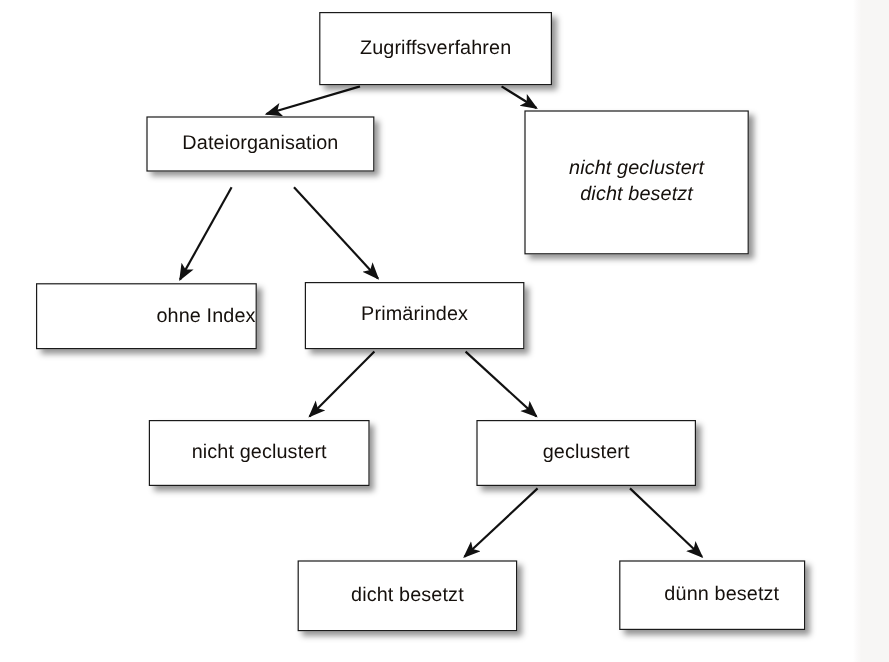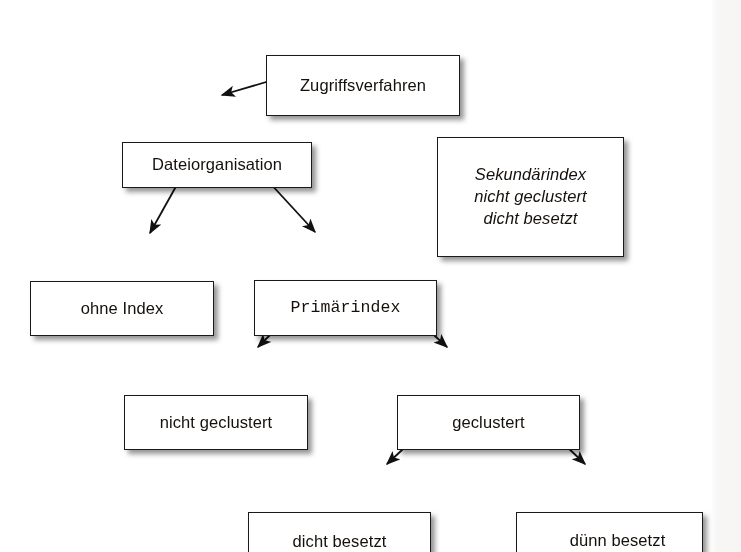--- a/index.html
+++ b/index.html
@@ -49,21 +49,20 @@
     border: 1.6px solid #1a1a1a;
     box-shadow: 4px 4px 5px rgba(0,0,0,0.42);
     display: flex;
     align-items: center;
     justify-content: center;
     text-align: center;
     color: #15100c;
     font-size: 16.5px;
     line-height: 1.32;
     letter-spacing: 0.1px;
-    margin-top: 45px;
   }
   .node .lines {
     display: block;
     width: 100%;
   }
   .node .line {
     display: block;
     white-space: nowrap;
   }
   .node .line.italic {
@@ -101,49 +100,48 @@
           <span class="line">Zugriffsverfahren</span>
         </span>
       </div>
       <div class="node" style="left: 122px; top: 97px; width: 190px; height: 46px;">
         <span class="lines">
           <span class="line">Dateiorganisation</span>
         </span>
       </div>
       <div class="node" style="left: 437px; top: 92px; width: 187px; height: 120px;">
         <span class="lines">
-          <span class="line italic">Sekundärindex</span>
           <span class="line italic">nicht geclustert</span>
           <span class="line italic">dicht besetzt</span>
         </span>
       </div>
-      <div class="node" style="left: 30px; top: 236px; width: 184px; height: 55px;">
+      <div class="node" style="left: 30px; top: 236px; width: 184px; height: 55px; text-align: right;">
         <span class="lines">
           <span class="line">ohne Index</span>
         </span>
       </div>
-      <div class="node" style="left: 254px; top: 235px; width: 183px; height: 56px; font-family: Liberation Mono, monospace;">
+      <div class="node" style="left: 254px; top: 235px; width: 183px; height: 56px;">
         <span class="lines">
           <span class="line">Primärindex</span>
         </span>
       </div>
       <div class="node" style="left: 124px; top: 350px; width: 184px; height: 55px;">
         <span class="lines">
           <span class="line">nicht geclustert</span>
         </span>
       </div>
       <div class="node" style="left: 397px; top: 350px; width: 183px; height: 55px;">
         <span class="lines">
           <span class="line">geclustert</span>
         </span>
       </div>
       <div class="node" style="left: 248px; top: 467px; width: 183px; height: 59px;">
         <span class="lines">
           <span class="line">dicht besetzt</span>
         </span>
       </div>
-      <div class="node" style="left: 516px; top: 467px; width: 187px; height: 58px; padding-left: 16px;">
+      <div class="node" style="left: 516px; top: 467px; width: 155px; height: 58px; padding-left: 16px;">
         <span class="lines">
           <span class="line">dünn besetzt</span>
         </span>
       </div>
     </div>
 </div>
 
 </body></html>

